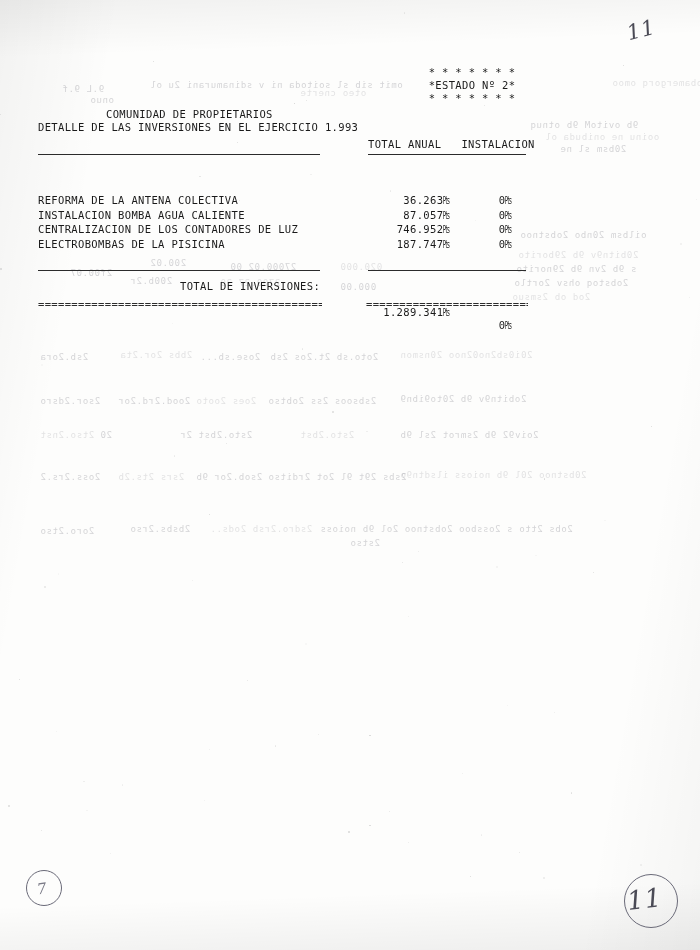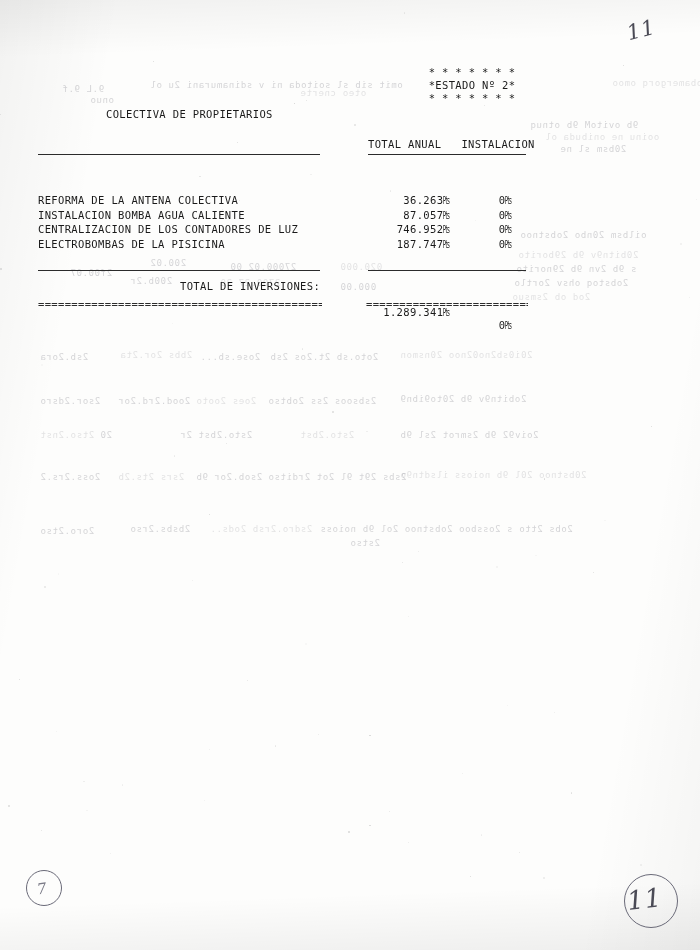--- a/index.html
+++ b/index.html
@@ -281,21 +281,22 @@
       <div class="ghost" style="left: 350px; top: 538px; font-size: 9px;">2stso</div>
     </div>
 
   <div class="stars">
     <div class="row">* * * * * * *</div>
     <div class="row">*ESTADO Nº 2*</div>
     <div class="row">* * * * * * *</div>
   </div>
 
   <div class="report">
-    <div class="head-line" id="title-line-1">COLECTIVA DE PROPIETARIOS</div>
+    <div class="head-line" id="title-line-1">COMUNIDAD DE PROPIETARIOS</div>
+    <div class="head-line" id="report-subtitle">DETALLE DE LAS INVERSIONES EN EL EJERCICIO 1.993</div>
 
     <div class="cols-head"><span>TOTAL ANUAL</span>   <span>INSTALACION</span></div>
 
     <div class="rule" id="rule-left"></div>
     <div class="rule" id="rule-right"></div>
 
     <div class="items" id="items">
         <div class="item-row"><span class="item-label">REFORMA DE LA ANTENA COLECTIVA</span><span class="item-annual">36.263₧</span><span class="item-budget">0₧</span></div>
         <div class="item-row"><span class="item-label">INSTALACION BOMBA AGUA CALIENTE</span><span class="item-annual">87.057₧</span><span class="item-budget">0₧</span></div>
         <div class="item-row"><span class="item-label">CENTRALIZACION DE LOS CONTADORES DE LUZ</span><span class="item-annual">746.952₧</span><span class="item-budget">0₧</span></div>

